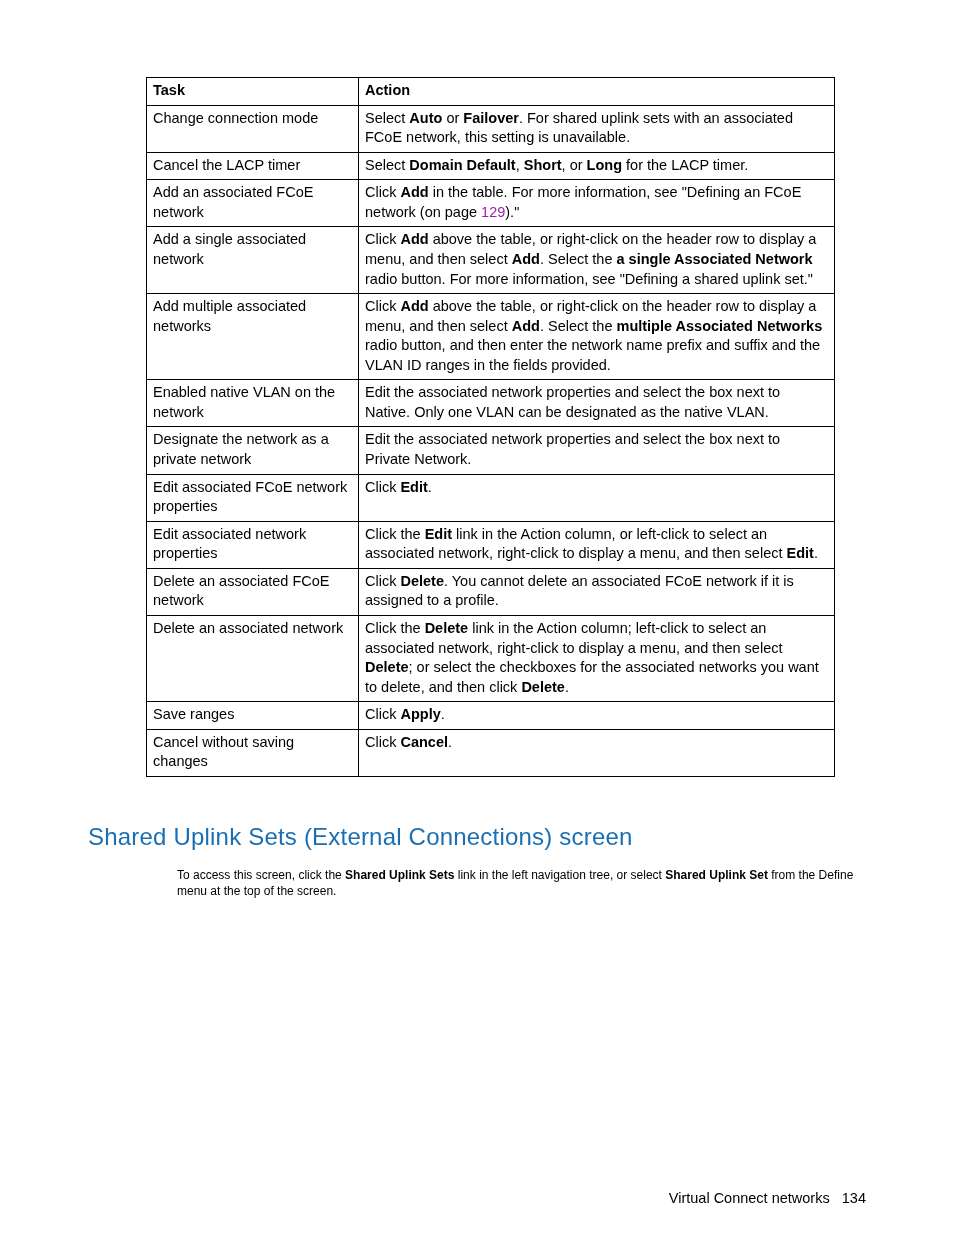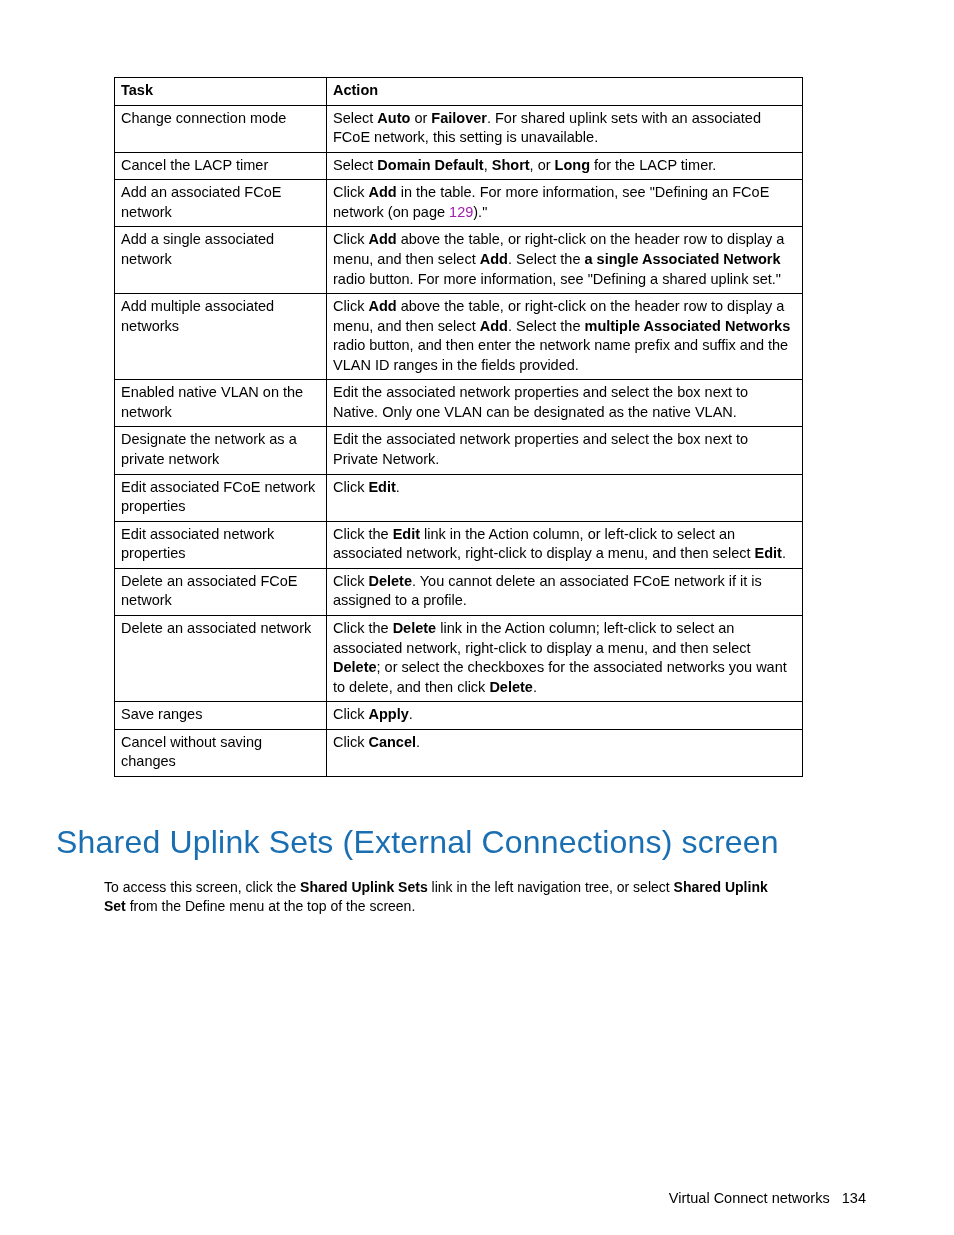--- a/index.html
+++ b/index.html
@@ -12,21 +12,21 @@
     font-family: "Segoe UI", "Helvetica Neue", Arial, sans-serif;
     color: #000;
     font-size: 14.5px;
     line-height: 1.35;
   }
   .page {
     position: relative;
     width: 954px;
     height: 1235px;
     box-sizing: border-box;
-    padding: 77px 88px 0 56px;
+    padding: 77px 88px 0 88px;
   }
   table {
     border-collapse: collapse;
     width: 688px;
     margin-left: 58px;
     table-layout: fixed;
   }
   col.task { width: 212px; }
   col.action { width: 476px; }
   th, td {
@@ -37,28 +37,28 @@
   }
   th {
     text-align: left;
     font-weight: bold;
   }
   .b { font-weight: bold; }
   .link { color: #a21caf; }
   h2.section-title {
     color: #1a6fb3;
     font-weight: normal;
-    font-size: 32px;
+    font-size: 24px;
     margin: 44px 0 14px 0;
     letter-spacing: 0.2px;
   }
   .intro {
-    margin-left: 48px;
+    margin-left: 89px;
     width: 688px;
-    font-size: 14px;
+    font-size: 12px;
   }
   .intro p { margin: 0; }
   .footer {
     position: absolute;
     bottom: 26px;
     right: 88px;
     font-size: 14.5px;
   }
 </style>
 </head>

